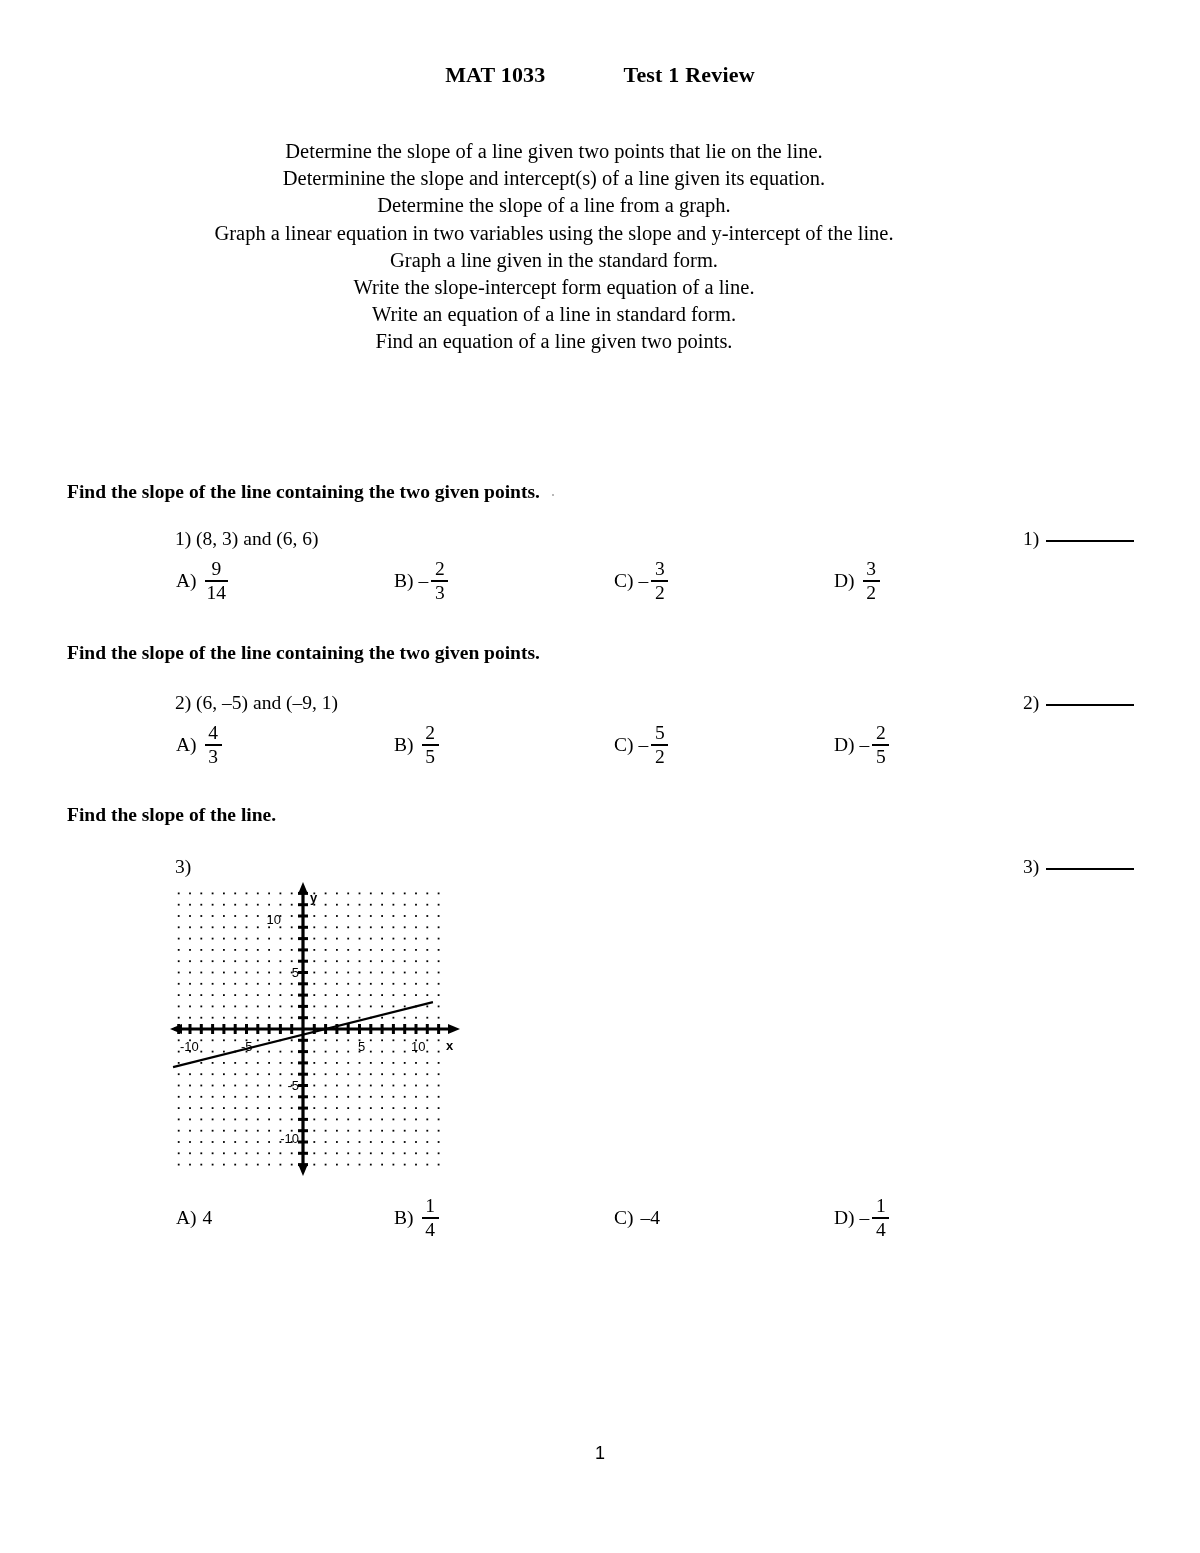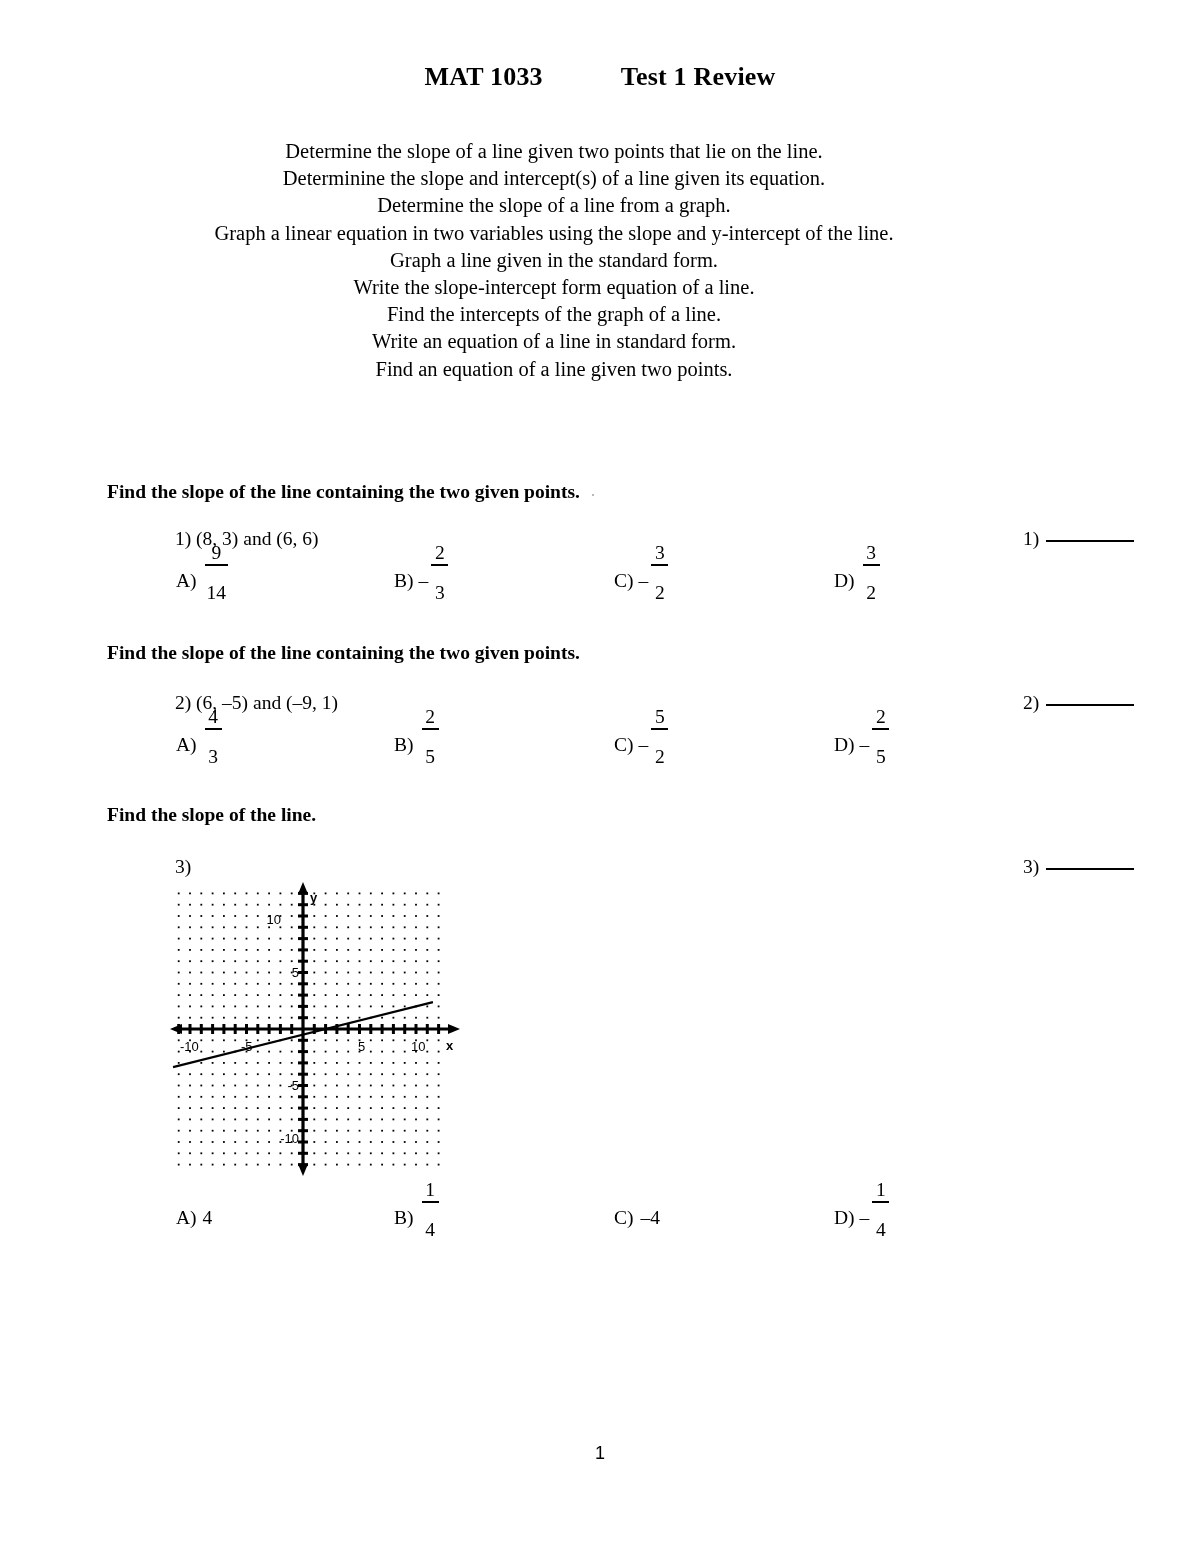--- a/index.html
+++ b/index.html
@@ -17,21 +17,21 @@
   }
 
   
   .title-row {
     position: absolute;
     top: 62px;
     left: 0;
     width: 1200px;
     text-align: center;
     font-weight: bold;
-    font-size: 26px;
+    font-size: 22px;
     letter-spacing: 0.2px;
     white-space: pre;
   }
   .title-gap { display: inline-block; width: 78px; }
 
   
   .objectives {
     position: absolute;
     top: 138px;
     left: 104px;
@@ -41,21 +41,20 @@
   }
   .objectives div { white-space: nowrap; text-align: center; }
 
   
   .section-heading {
     position: absolute;
     left: 67px;
     font-weight: bold;
     font-size: 19.5px;
     white-space: nowrap;
-    margin-left: 40px;
   }
   .heading-dot {
     display: inline-block;
     width: 2px;
     height: 2px;
     background: #b8b8b8;
     vertical-align: 2px;
     margin-left: 12px;
   }
 
@@ -106,21 +105,21 @@
     flex-direction: column;
     align-items: center;
     justify-content: center;
     line-height: 1.02;
     font-size: 19.5px;
     vertical-align: middle;
     position: relative;
     top: 0px;
   }
   .frac .num { padding: 0 2px; }
-  .frac .den { padding: 16px 2px; }
+  .frac .den { padding: 0 2px; }
   .frac .bar {
     width: 100%;
     min-width: 17px;
     height: 0;
     border-bottom: 2.2px solid #000;
     margin: 1px 0;
   }
   .plain-val { font-size: 19.5px; }
 
   
@@ -155,21 +154,20 @@
 
 <div class="title-row"><span>MAT 1033</span><span class="title-gap"></span><span>Test 1 Review</span></div>
 
 <div class="objectives">
   <div>Determine the slope of a line given two points that lie on the line.</div>
   <div>Determinine the slope and intercept(s) of a line given its equation.</div>
   <div>Determine the slope of a line from a graph.</div>
   <div>Graph a linear equation in two variables using the slope and y-intercept of the line.</div>
   <div>Graph a line given in the standard form.</div>
   <div>Write the slope-intercept form equation of a line.</div>
-  <div>Find the intercepts of the graph of a line.</div>
   <div>Write an equation of a line in standard form.</div>
   <div>Find an equation of a line given two points.</div>
 </div>
 
 <div class="section-heading" style="top:481px"><span>Find the slope of the line containing the two given points.</span><span class="heading-dot"></span></div>
 
 <div class="qstem" style="top:528px">1) (8, 3) and (6, 6)</div>
 
 <div class="ansblank" style="top:528px"><span>1)</span><span class="rule"></span></div>
 

